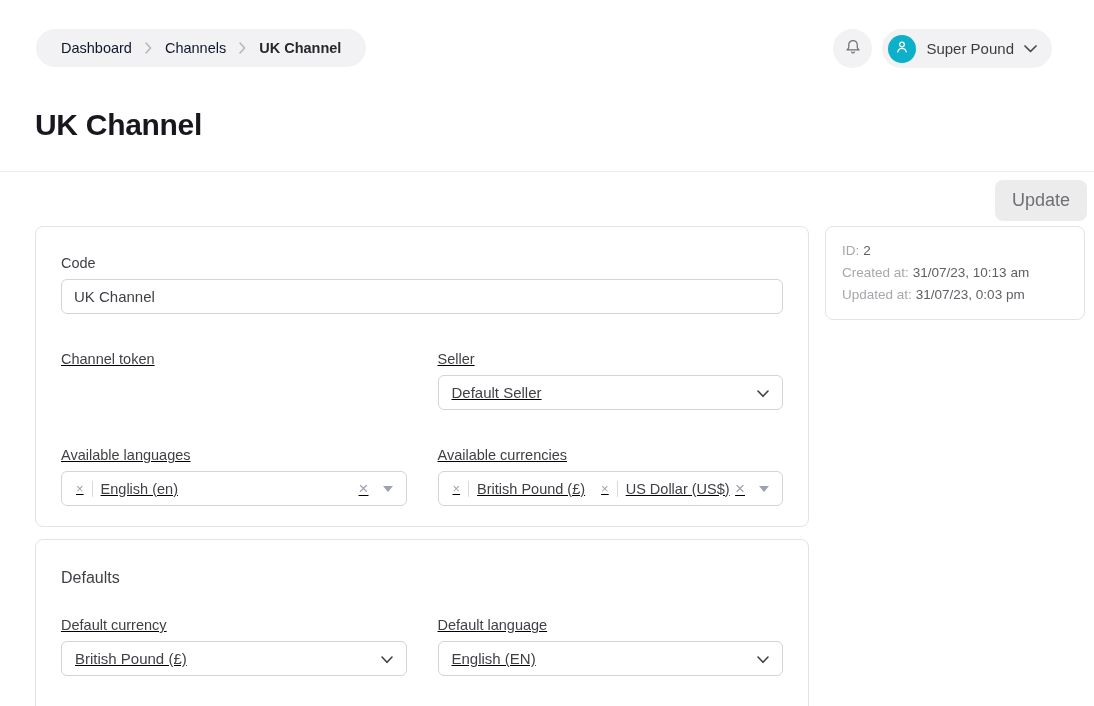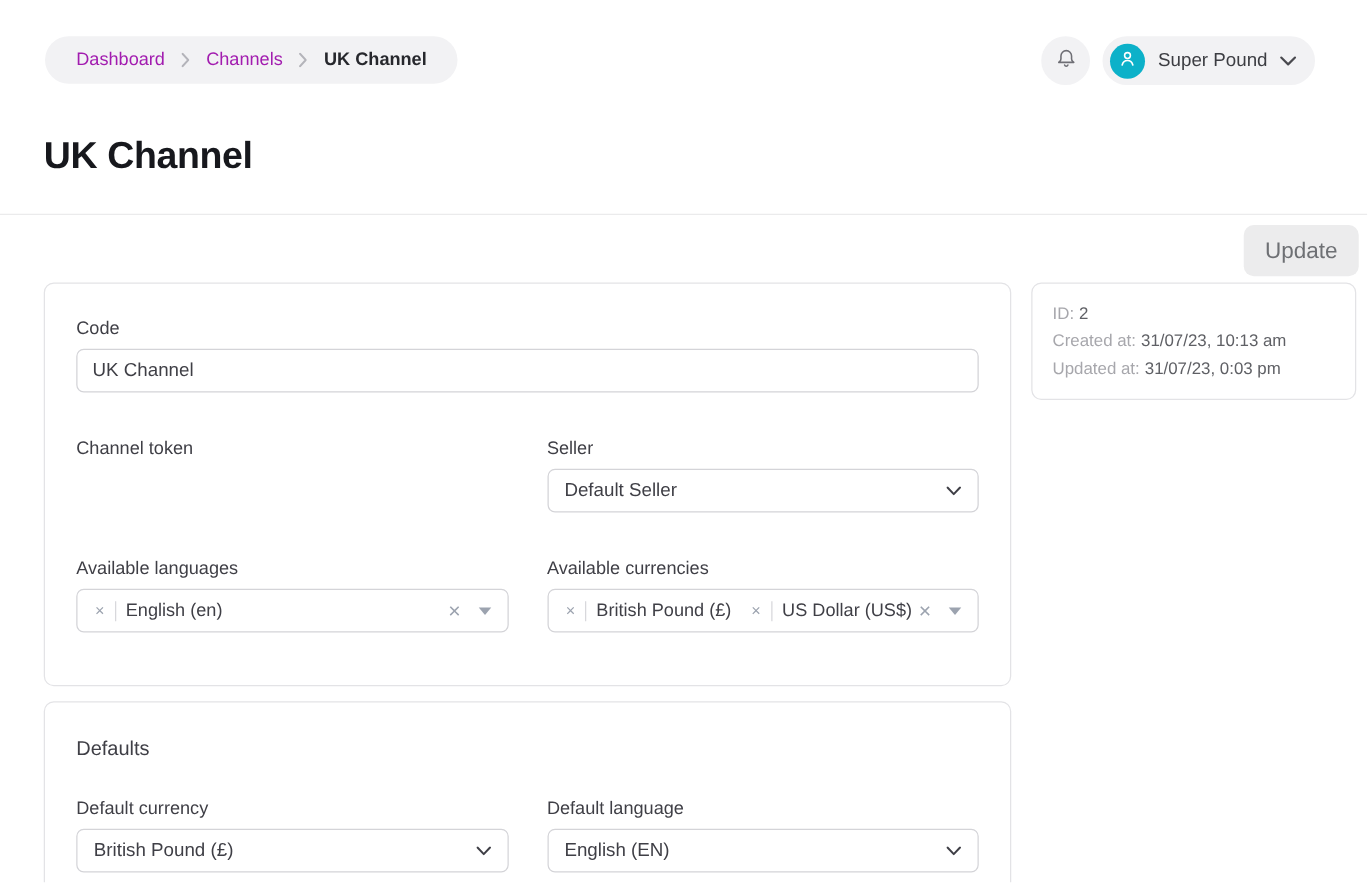--- a/index.html
+++ b/index.html
@@ -8,21 +8,21 @@
   .app { position:relative; width:1094px; height:706px; background:#ffffff; overflow:hidden; }
 
   
   .topbar { position:relative; height:172px; background:#ffffff; border-bottom:1px solid #ebebec; }
   .breadcrumb {
     position:absolute; left:36px; top:29px; height:38px;
     display:inline-flex; align-items:center; gap:13px;
     background:#f2f2f4; border-radius:999px; padding:0 25px;
     font-size:14.5px; color:#55565c;
   }
-  .crumb { color:#a21caf; text-decoration:none; cursor:pointer; }
+  .crumb { color:#0f172a; text-decoration:none; cursor:pointer; }
   .crumb.current { color:#27282d; font-weight:600; cursor:default; }
   .crumb-sep { display:flex; align-items:center; }
   .top-actions { position:absolute; top:29px; right:42px; display:flex; align-items:center; gap:10px; }
   .icon-btn {
     width:39px; height:39px; border-radius:50%; border:none; background:#f2f2f4;
     display:flex; align-items:center; justify-content:center; cursor:pointer;
   }
   .user-pill {
     height:39px; border:none; border-radius:999px; background:#f2f2f4;
     display:flex; align-items:center; gap:10px; padding:0 15px 0 6px; cursor:pointer;
@@ -40,26 +40,26 @@
 
   
   .content { position:relative; height:533px; }
   .update-btn {
     position:absolute; top:8px; right:7px;
     background:#ececed; color:#6e7074; border:none; border-radius:8px;
     font-size:18px; font-weight:500; padding:10px 17px; cursor:pointer;
     font-family:"Liberation Sans", sans-serif;
   }
   .main-col { position:absolute; left:35px; top:54px; width:774px; }
-  .card { background:#ffffff; border:1px solid #e3e3e6; border-radius:8px; padding:28px 25px 42px; }
+  .card { background:#ffffff; border:1px solid #e3e3e6; border-radius:8px; padding:28px 25px 20px; }
   .card + .card { margin-top:12px; }
   .card-defaults { padding-bottom:40px; }
 
   .field label { display:block; font-size:14.5px; line-height:17px; color:#3f3f46; margin-bottom:7px; }
-  .row { display:grid; grid-template-columns:1fr 1fr; column-gap:31px; margin-top:37px; }
+  .row { display:grid; grid-template-columns:1fr 1fr; column-gap:31px; margin-top:37px;text-decoration:underline; }
   .card-defaults .row { margin-top:30px; }
 
   .text-input {
     width:100%; height:35px; border:1px solid #d4d4d8; border-radius:6px;
     padding:0 12px; font-size:15px; color:#3f3f46; background:#fff; outline:none;
     font-family:"Liberation Sans", sans-serif;
   }
   .input-wrap { position:relative; display:block; height:35px; }
   .accent-underline {
     position:absolute; left:-1px; bottom:1px; width:101px; height:8px;

